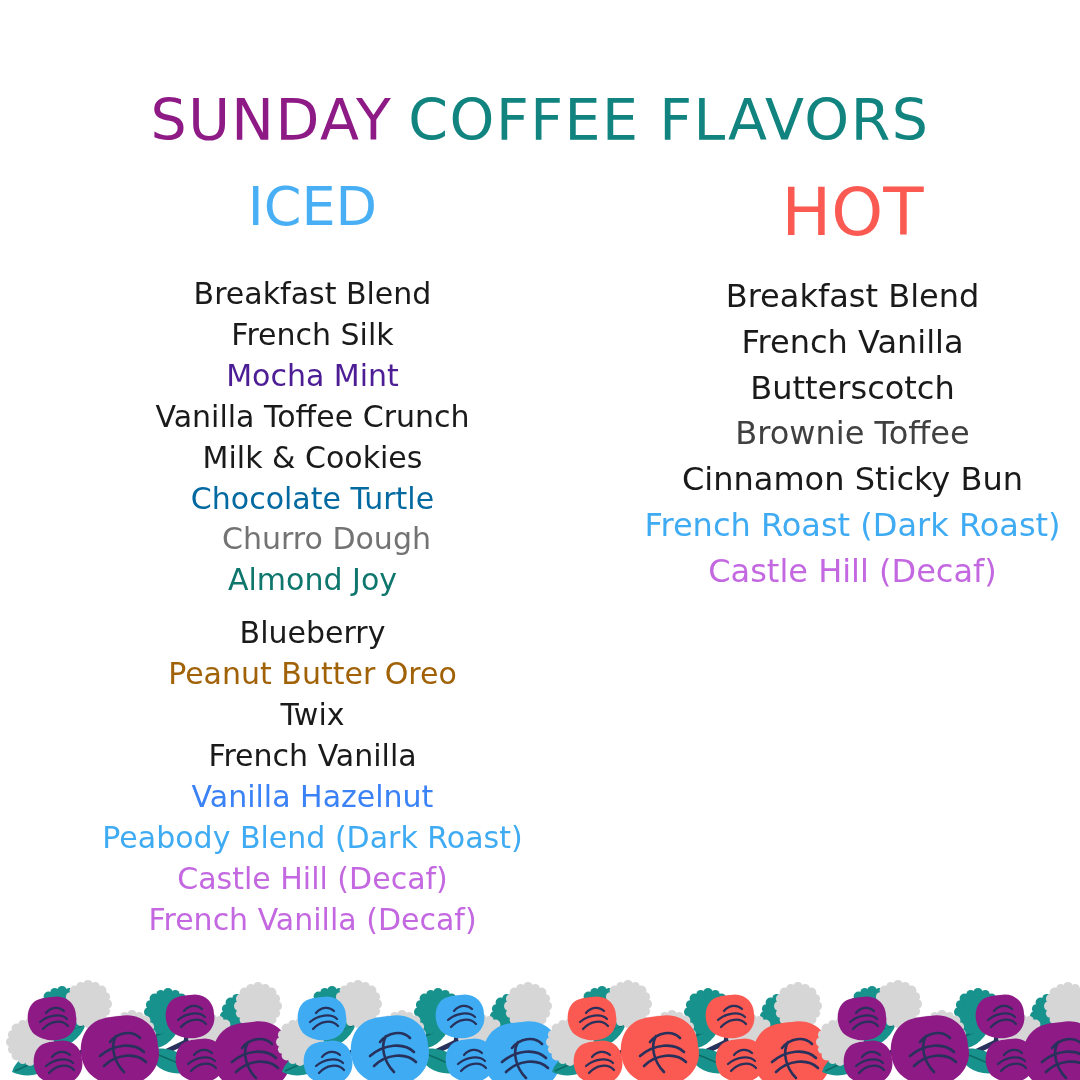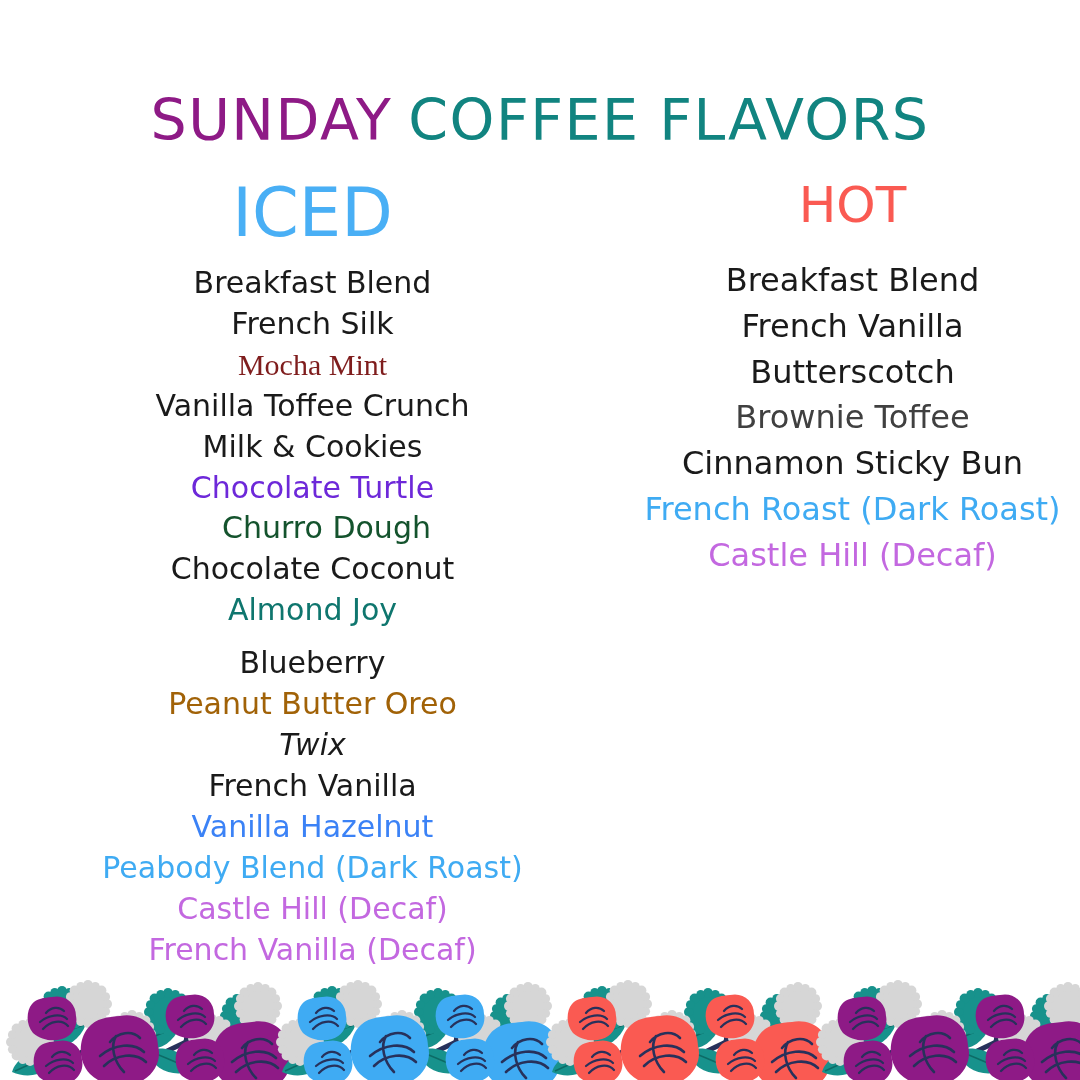--- a/index.html
+++ b/index.html
@@ -46,22 +46,22 @@
   }
   .col-iced { width:625px; }
   .col-hot  { width:455px; }
 
   .col-head {
     font-family:"DejaVu Sans", sans-serif;
     font-weight:400;
     line-height:1.0;
     white-space:nowrap;
   }
-  .col-iced .col-head { font-size:67px; margin-bottom:16px; }
-  .col-hot  .col-head { font-size:50px; margin-bottom:28px; }
+  .col-iced .col-head { font-size:54px; margin-bottom:40px; }
+  .col-hot  .col-head { font-size:66px; margin-bottom:28px; }
 
   .flavor-list {
     list-style:none;
     width:100%;
     text-align:center;
   }
   .flavor {
     font-family:"DejaVu Sans", sans-serif;
     font-weight:400;
     color:#1a1a1a;
@@ -89,30 +89,29 @@
     <span class="word" style="color: rgb(142, 26, 134);">SUNDAY</span><span class="sp"></span><span class="word" style="color: rgb(17, 132, 128);">COFFEE FLAVORS</span>
   </div>
 
   <div class="columns">
 
     <div class="col col-iced">
       <div class="col-head" style="color: rgb(73, 175, 245);">ICED</div>
       <ul class="flavor-list">
           <li class="flavor" style="color: rgb(26, 26, 26);">Breakfast Blend</li>
           <li class="flavor" style="color: rgb(26, 26, 26);">French Silk</li>
-          <li class="flavor" style="color: #7f1d1d; font-family: Liberation Serif, serif;">Mocha Mint</li>
+          <li class="flavor" style="color: #4c1d95;">Mocha Mint</li>
           <li class="flavor" style="color: rgb(26, 26, 26);">Vanilla Toffee Crunch</li>
           <li class="flavor" style="color: rgb(26, 26, 26);">Milk &amp; Cookies</li>
-          <li class="flavor" style="color: #6d28d9;">Chocolate Turtle</li>
-          <li class="flavor" style="color: #14532d; margin-left: 28px;">Churro Dough</li>
-          <li class="flavor" style="color: rgb(26, 26, 26);">Chocolate Coconut</li>
+          <li class="flavor" style="color: #0369a1;">Chocolate Turtle</li>
+          <li class="flavor" style="color: #737373; margin-left: 28px;">Churro Dough</li>
           <li class="flavor" style="color: #0f766e;">Almond Joy</li>
           <li class="flavor" style="color: rgb(26, 26, 26); margin-top: 12px;">Blueberry</li>
           <li class="flavor" style="color: #a16207;">Peanut Butter Oreo</li>
-          <li class="flavor" style="color: rgb(26, 26, 26); font-style: italic;">Twix</li>
+          <li class="flavor" style="color: rgb(26, 26, 26);">Twix</li>
           <li class="flavor" style="color: rgb(26, 26, 26);">French Vanilla</li>
           <li class="flavor" style="color: #3b82f6;">Vanilla Hazelnut</li>
           <li class="flavor" style="color: rgb(63, 171, 243);">Peabody Blend (Dark Roast)</li>
           <li class="flavor" style="color: rgb(195, 104, 224);">Castle Hill (Decaf)</li>
           <li class="flavor" style="color: rgb(195, 104, 224);">French Vanilla (Decaf)</li>
         </ul>
     </div>
 
     <div class="col col-hot">
       <div class="col-head" style="color: rgb(250, 90, 82);">HOT</div>

